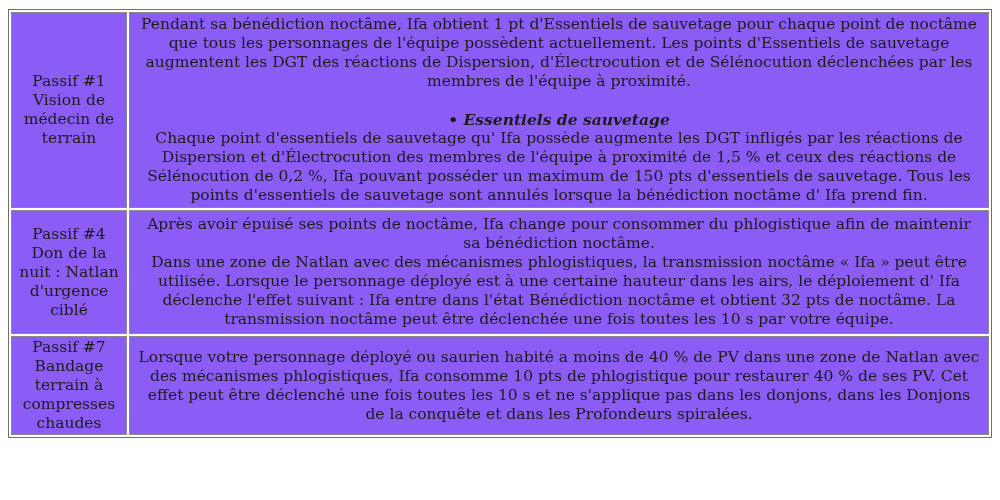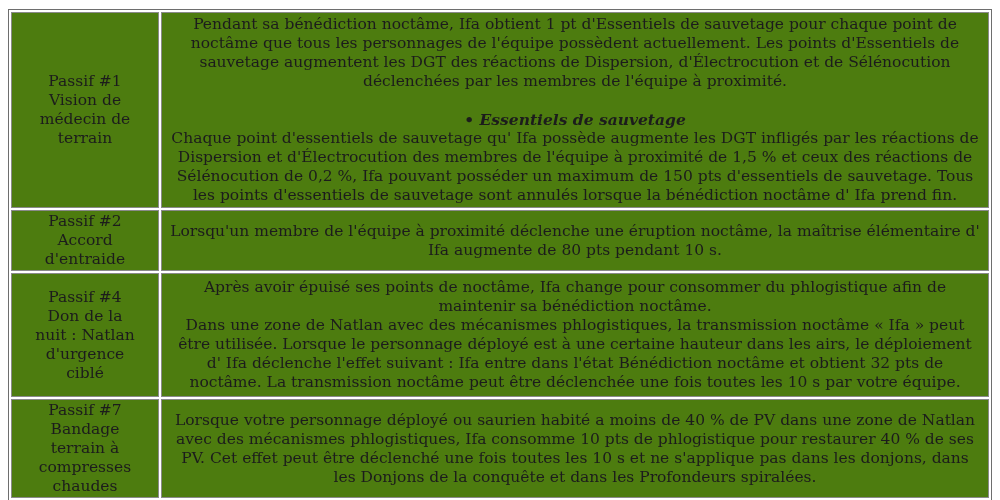--- a/index.html
+++ b/index.html
@@ -21,25 +21,25 @@
     border-spacing: 2px;
     border: 1px solid #6e6e6e;
     background: #ffffff;
   }
   td {
     border: 1px solid #8a8a8a;
     vertical-align: middle;
     text-align: center;
     font-size: 15.5px;
     line-height: 19px;
-    background: #4d7c0f;
+    background: #8b5cf6;
   }
   td.cell-left {
     width: 106px;
-    padding: 1px 20px;
+    padding: 1px 4px;
   }
   td.cell-right {
     padding: 1px 8px;
   }
   .passive-name {
     font-weight: normal;
   }
   p {
     margin: 0;
   }
@@ -62,29 +62,20 @@
         <div class="passive-label">Passif #1</div>
         <div class="passive-name">Vision de médecin de terrain</div>
       </td>
       <td class="cell-right">
         <p>Pendant sa bénédiction noctâme, Ifa obtient 1 pt d'Essentiels de sauvetage pour chaque point de noctâme que tous les personnages de l'équipe possèdent actuellement. Les points d'Essentiels de sauvetage augmentent les DGT des réactions de Dispersion, d'Électrocution et de Sélénocution déclenchées par les membres de l'équipe à proximité.</p>
         <p class="bullet-heading">• Essentiels de sauvetage</p>
         <p>Chaque point d'essentiels de sauvetage qu' Ifa possède augmente les DGT infligés par les réactions de Dispersion et d'Électrocution des membres de l'équipe à proximité de 1,5 % et ceux des réactions de Sélénocution de 0,2 %, Ifa pouvant posséder un maximum de 150 pts d'essentiels de sauvetage. Tous les points d'essentiels de sauvetage sont annulés lorsque la bénédiction noctâme d' Ifa prend fin.</p>
       </td>
     </tr>
 
-    <tr class="row-2">
-      <td class="cell-left">
-        <div class="passive-label">Passif #2</div>
-        <div class="passive-name">Accord d'entraide</div>
-      </td>
-      <td class="cell-right">
-        <p>Lorsqu'un membre de l'équipe à proximité déclenche une éruption noctâme, la maîtrise élémentaire d' Ifa augmente de 80 pts pendant 10 s.</p>
-      </td>
-    </tr>
 
     <tr class="row-3">
       <td class="cell-left">
         <div class="passive-label">Passif #4</div>
         <div class="passive-name">Don de la nuit : Natlan d'urgence ciblé</div>
       </td>
       <td class="cell-right">
         <p>Après avoir épuisé ses points de noctâme, Ifa change pour consommer du phlogistique afin de maintenir sa bénédiction noctâme.</p>
         <p>Dans une zone de Natlan avec des mécanismes phlogistiques, la transmission noctâme « Ifa » peut être utilisée. Lorsque le personnage déployé est à une certaine hauteur dans les airs, le déploiement d' Ifa déclenche l'effet suivant : Ifa entre dans l'état Bénédiction noctâme et obtient 32 pts de noctâme. La transmission noctâme peut être déclenchée une fois toutes les 10 s par votre équipe.</p>
       </td>

